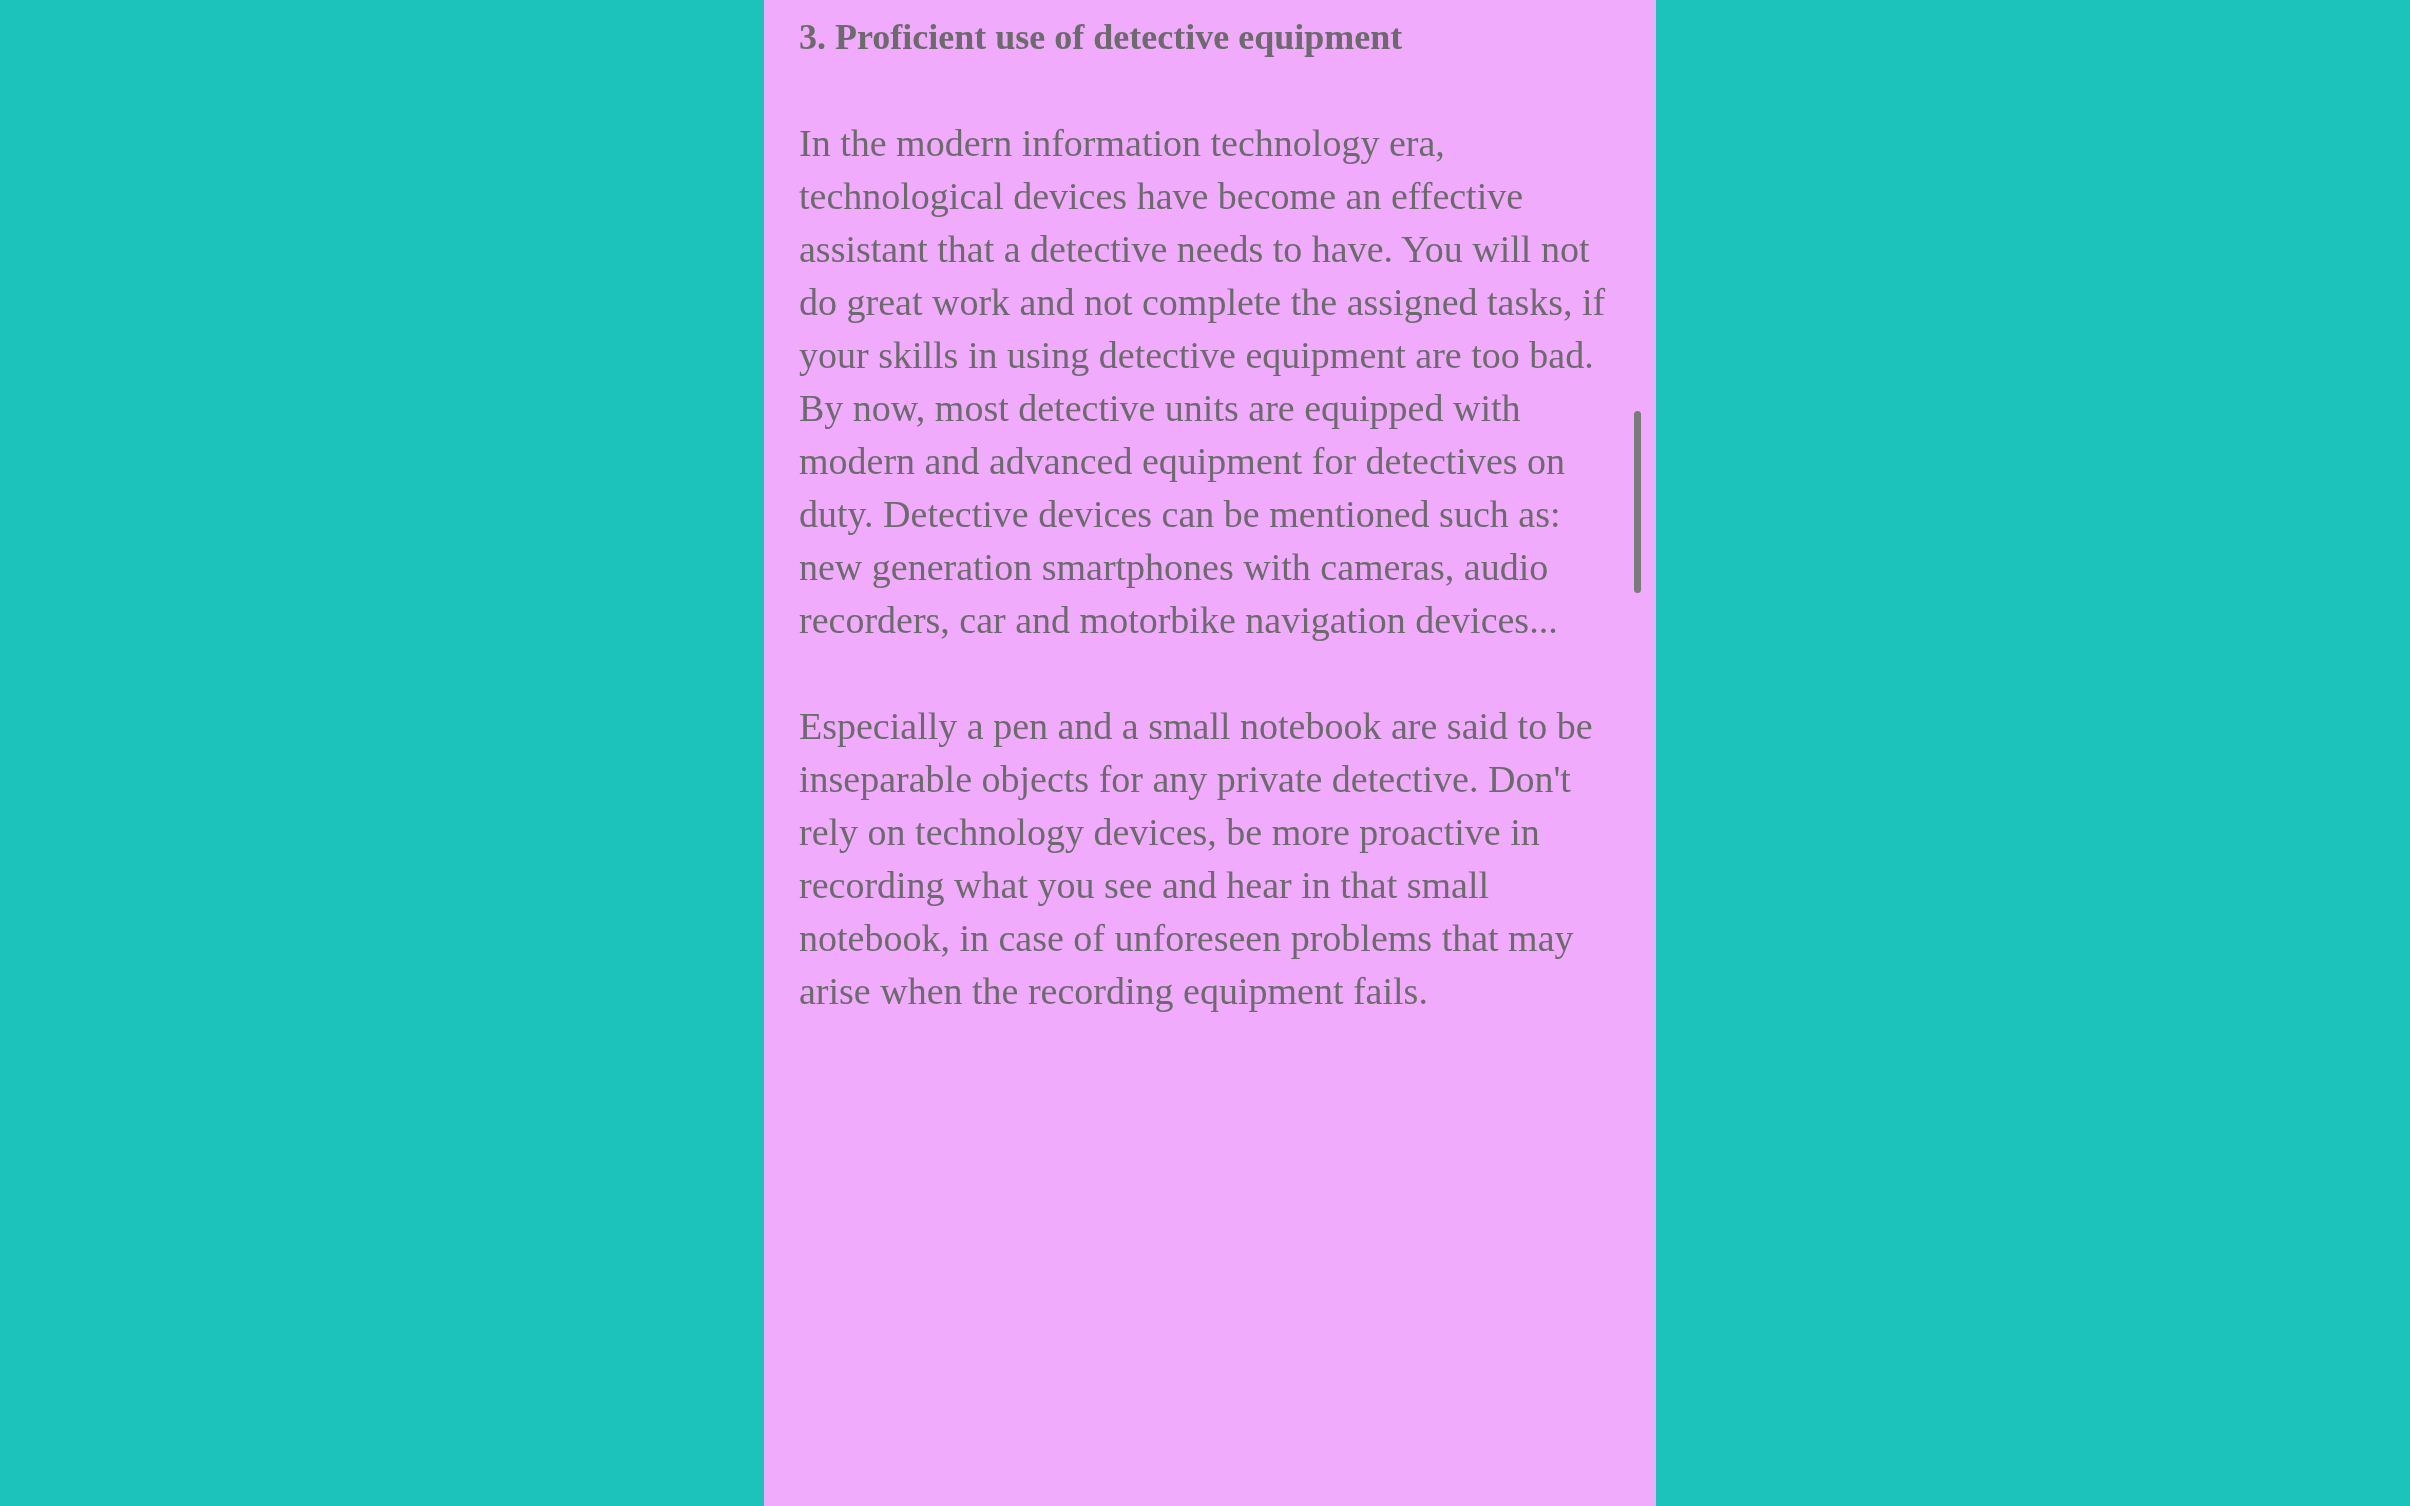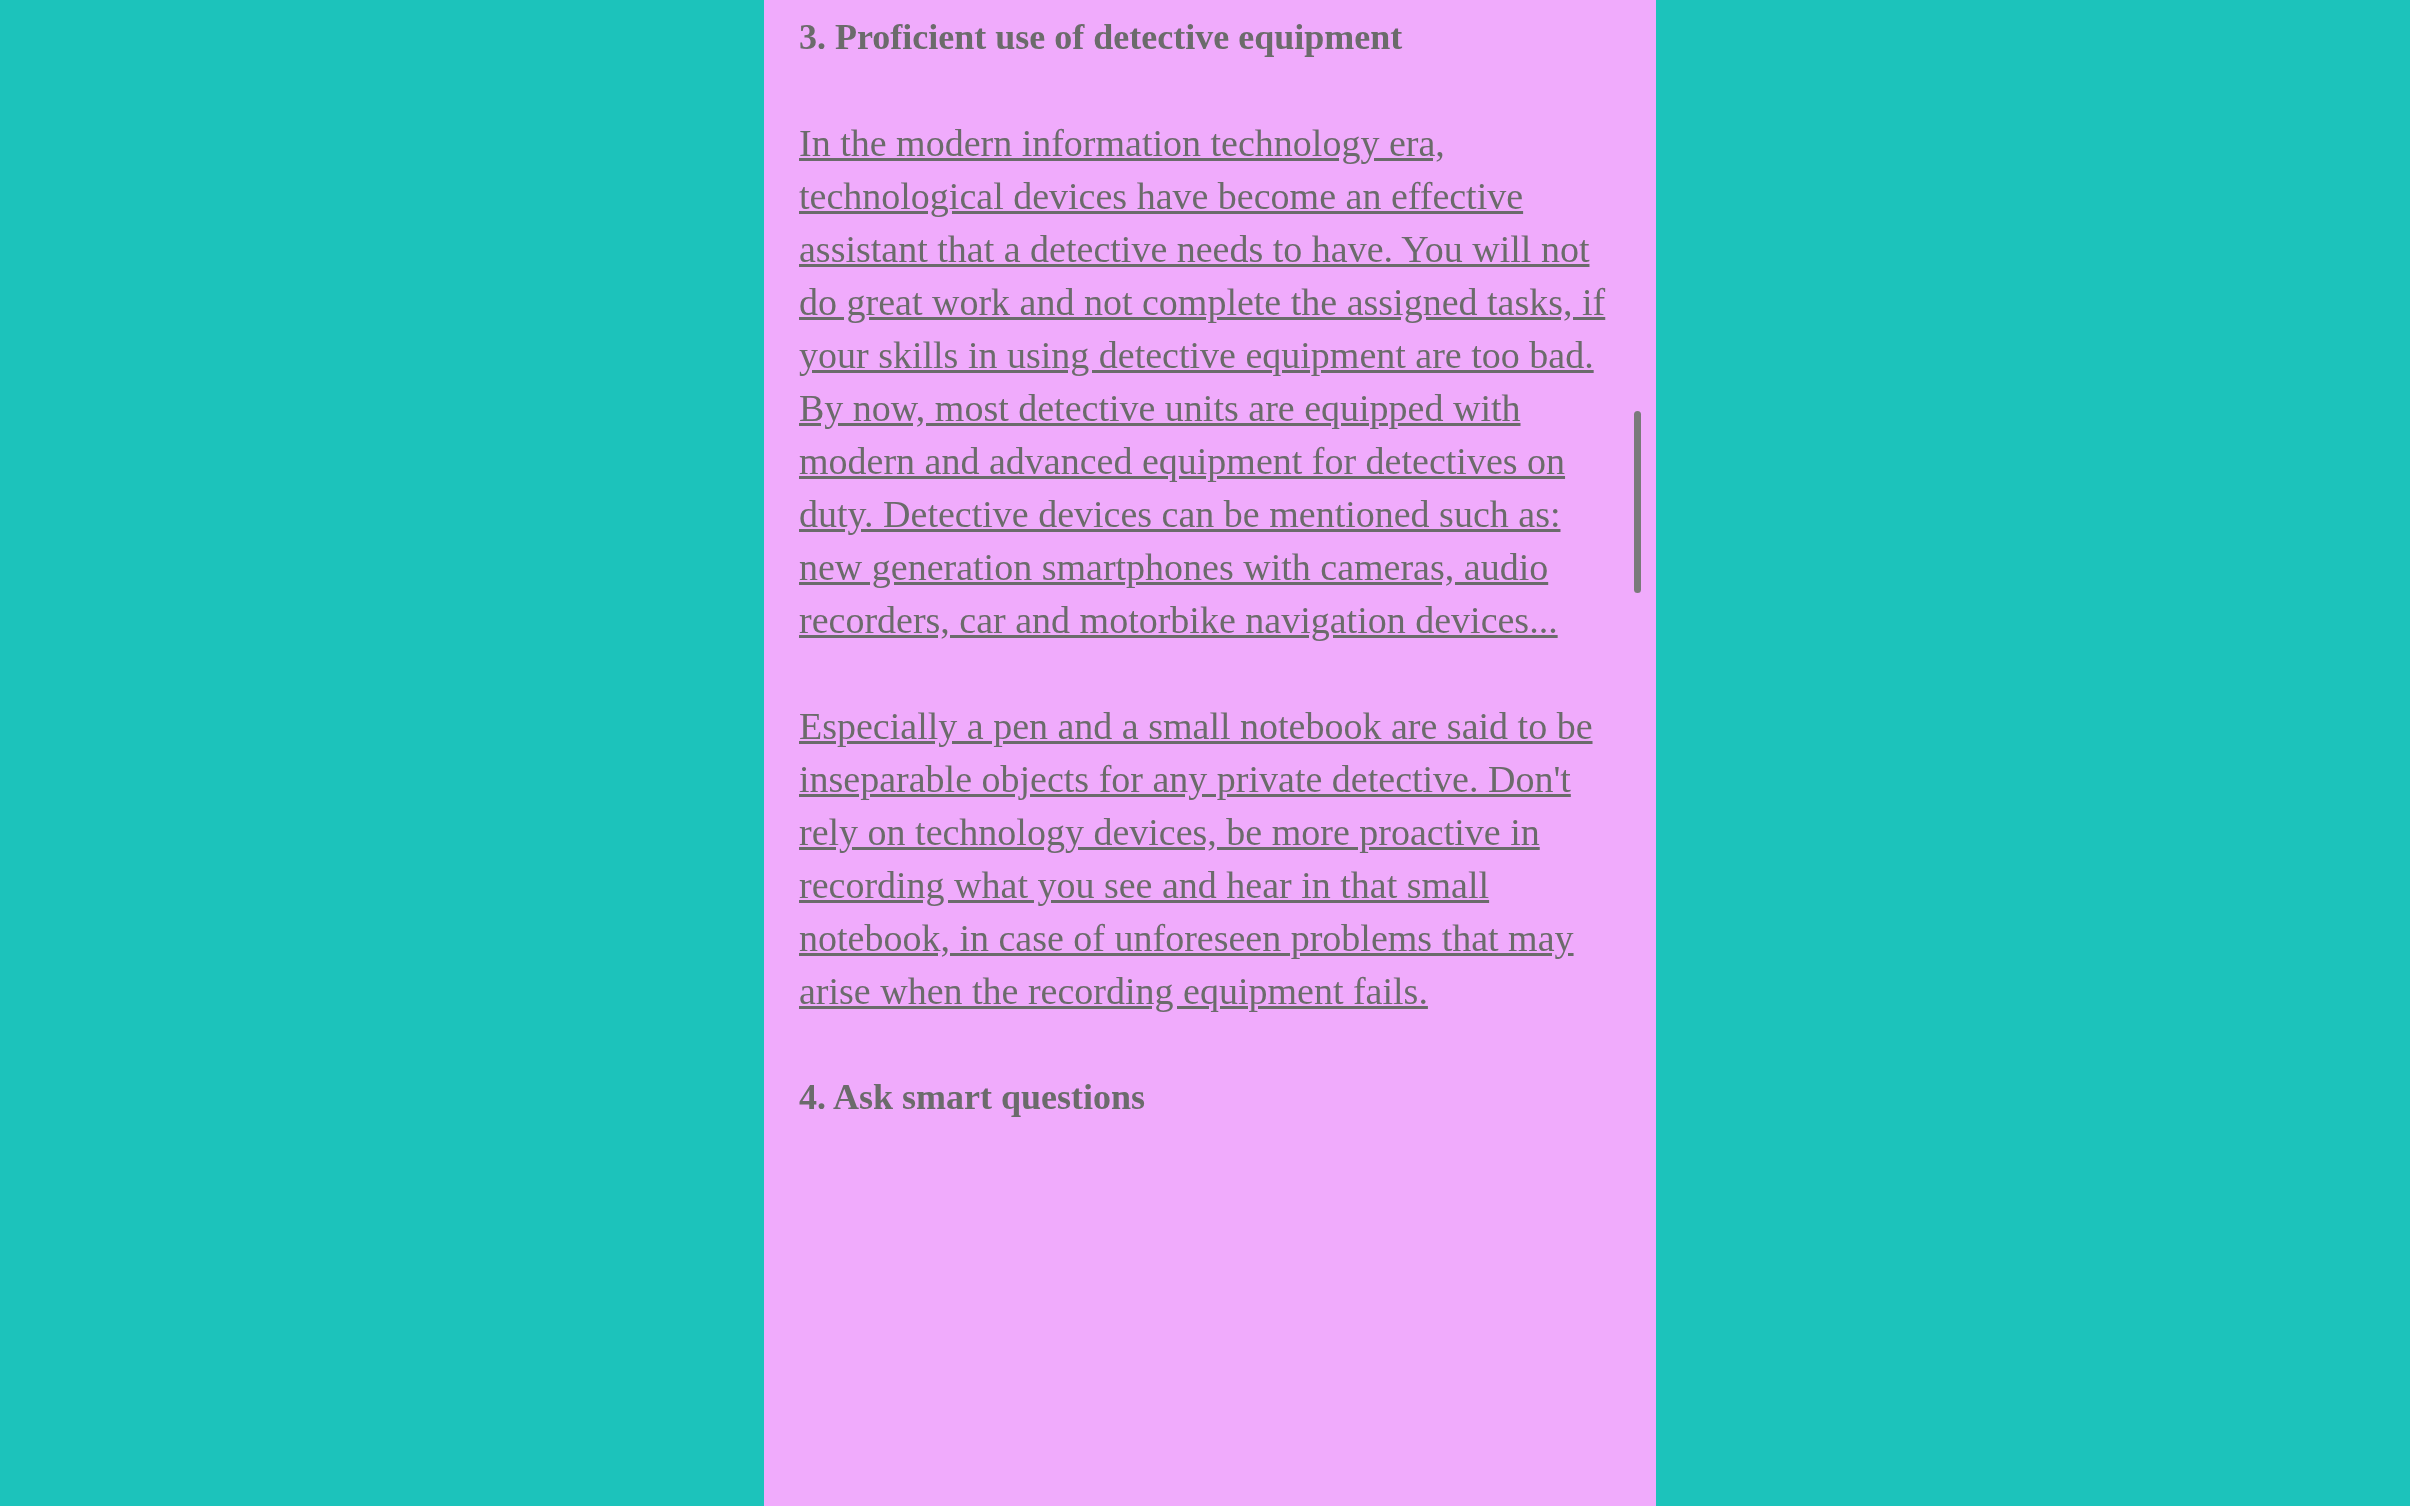--- a/index.html
+++ b/index.html
@@ -25,35 +25,33 @@
     line-height: 53px;
   }
   .content h2 {
     margin: 0 0 53px 0;
     font-size: 36px;
     font-weight: bold;
     line-height: 53px;
   }
   .content p {
     margin: 0 0 53px 0;
-    text-decoration: underline;
   }
   .scrollbar-thumb {
     position: absolute;
     left: 870px; top: 411px;
     width: 6.6px; height: 182px;
     background: #7a7a7a;
     border-radius: 3.8px;
   }
 </style>
 </head>
 <body>
 
 <div class="page">
   <div class="content">
     <h2>3. Proficient use of detective equipment</h2>
     <p>In the modern information technology era, technological devices have become an effective assistant that a detective needs to have. You will not do great work and not complete the assigned tasks, if your skills in using detective equipment are too bad. By now, most detective units are equipped with modern and advanced equipment for detectives on duty. Detective devices can be mentioned such as: new generation smartphones with cameras, audio recorders, car and motorbike navigation devices...</p>
     <p>Especially a pen and a small notebook are said to be inseparable objects for any private detective. Don't rely on technology devices, be more proactive in recording what you see and hear in that small notebook, in case of unforeseen problems that may arise when the recording equipment fails.</p>
-    <h2>4. Ask smart questions</h2>
   </div>
   <div class="scrollbar-thumb"></div>
 </div>
 
 
 </body></html>

